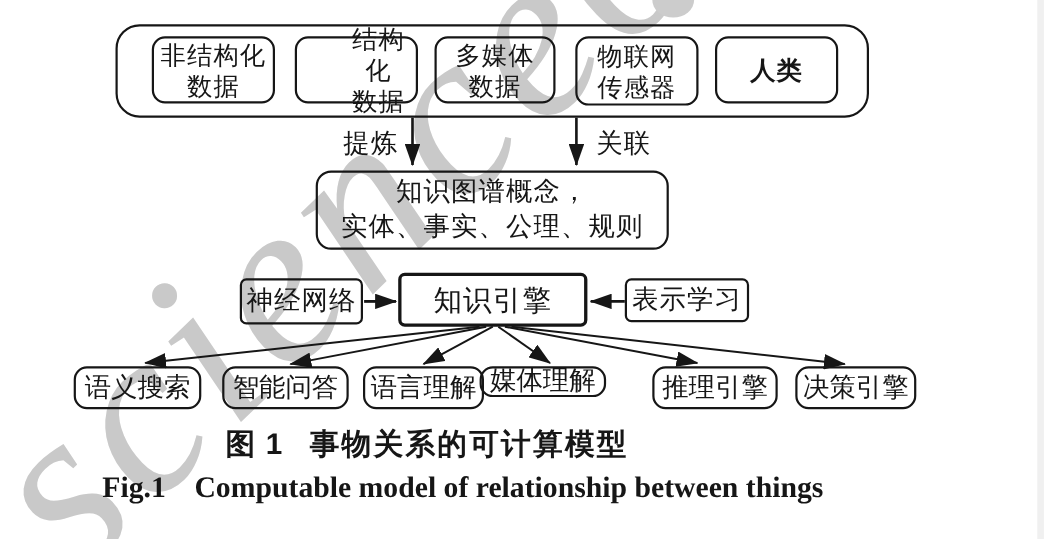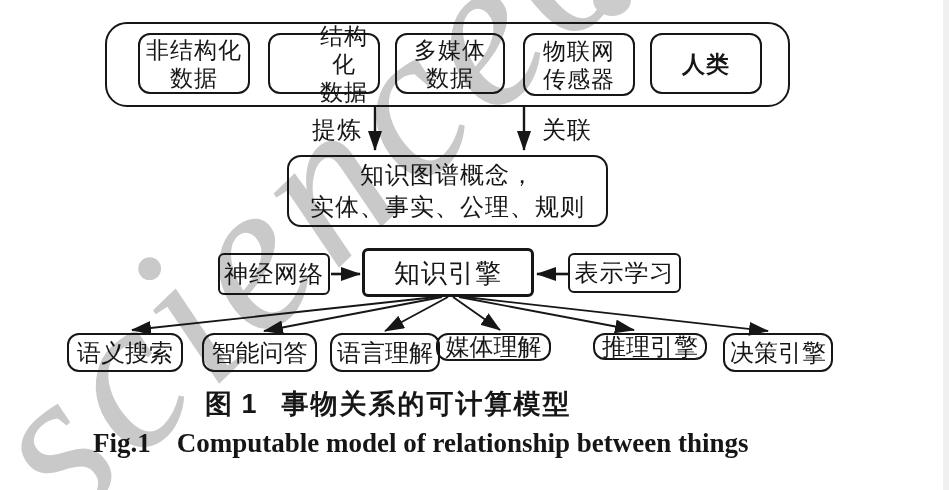--- a/index.html
+++ b/index.html
@@ -105,21 +105,21 @@
   </div>
 
   <div class="box r6" style="left:218px;top:253px;width:112px;height:42px;font-size:24px;">神经网络</div>
   <div class="box r6 engine" style="left:362px;top:248px;width:172px;height:49px;">知识引擎</div>
   <div class="box r6" style="left:568px;top:253px;width:113px;height:40px;font-size:24px;text-align:center;">表示学习</div>
 
   <div class="box r12 app" style="left:67px;top:333px;width:116px;height:39px;">语义搜索</div>
   <div class="box r12 app" style="left:202px;top:333px;width:115px;height:39px;">智能问答</div>
   <div class="box r12 app" style="left:330px;top:333px;width:110px;height:39px;">语言理解</div>
   <div class="box r12 app" style="left:436px;top:333px;width:115px;height:28px;">媒体理解</div>
-  <div class="box r12 app" style="left:593px;top:333px;width:114px;height:27px;">推理引擎</div>
+  <div class="box r12 app" style="left:593px;top:333px;width:114px;height:39px;">推理引擎</div>
   <div class="box r12 app" style="left:723px;top:333px;width:110px;height:39px;text-align:right;">决策引擎</div>
 
   <div class="caption-zh">
     <span class="num">图 1</span><span>事物关系的可计算模型</span>
   </div>
   <div class="caption-en">
     <span class="num">Fig.1</span><span>Computable model of relationship between things</span>
   </div>
 
   <div class="edge-strip"></div>

